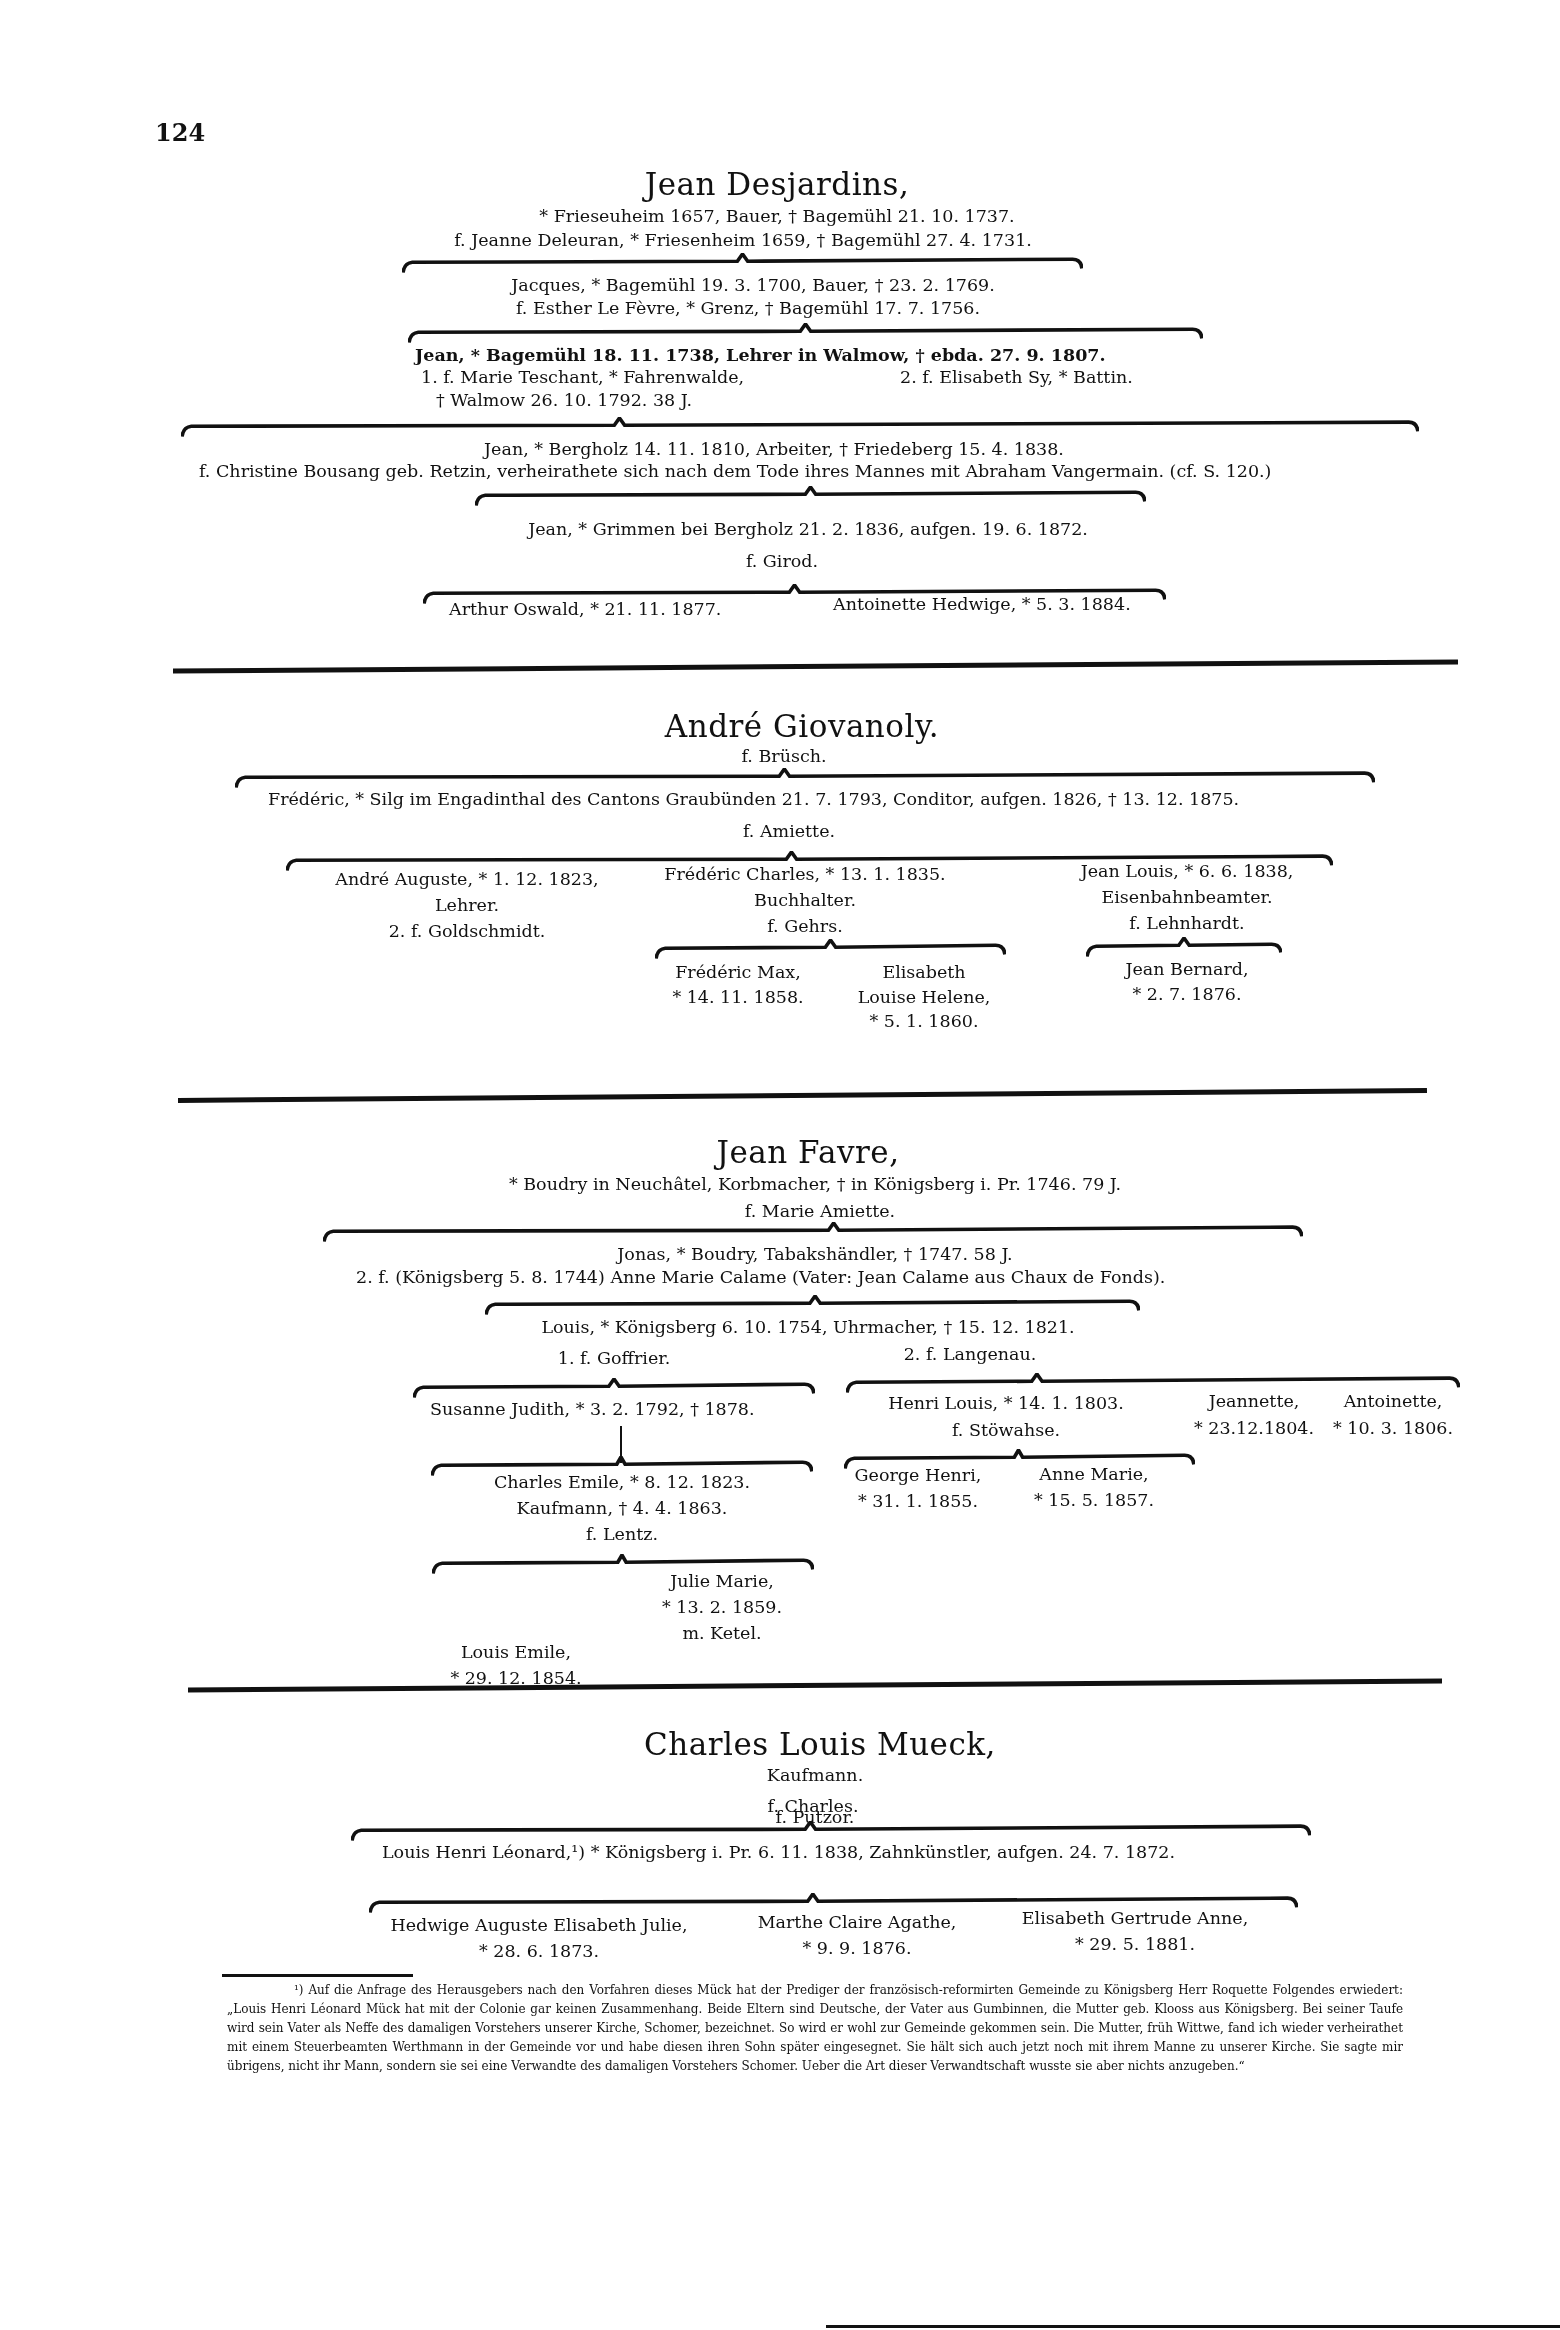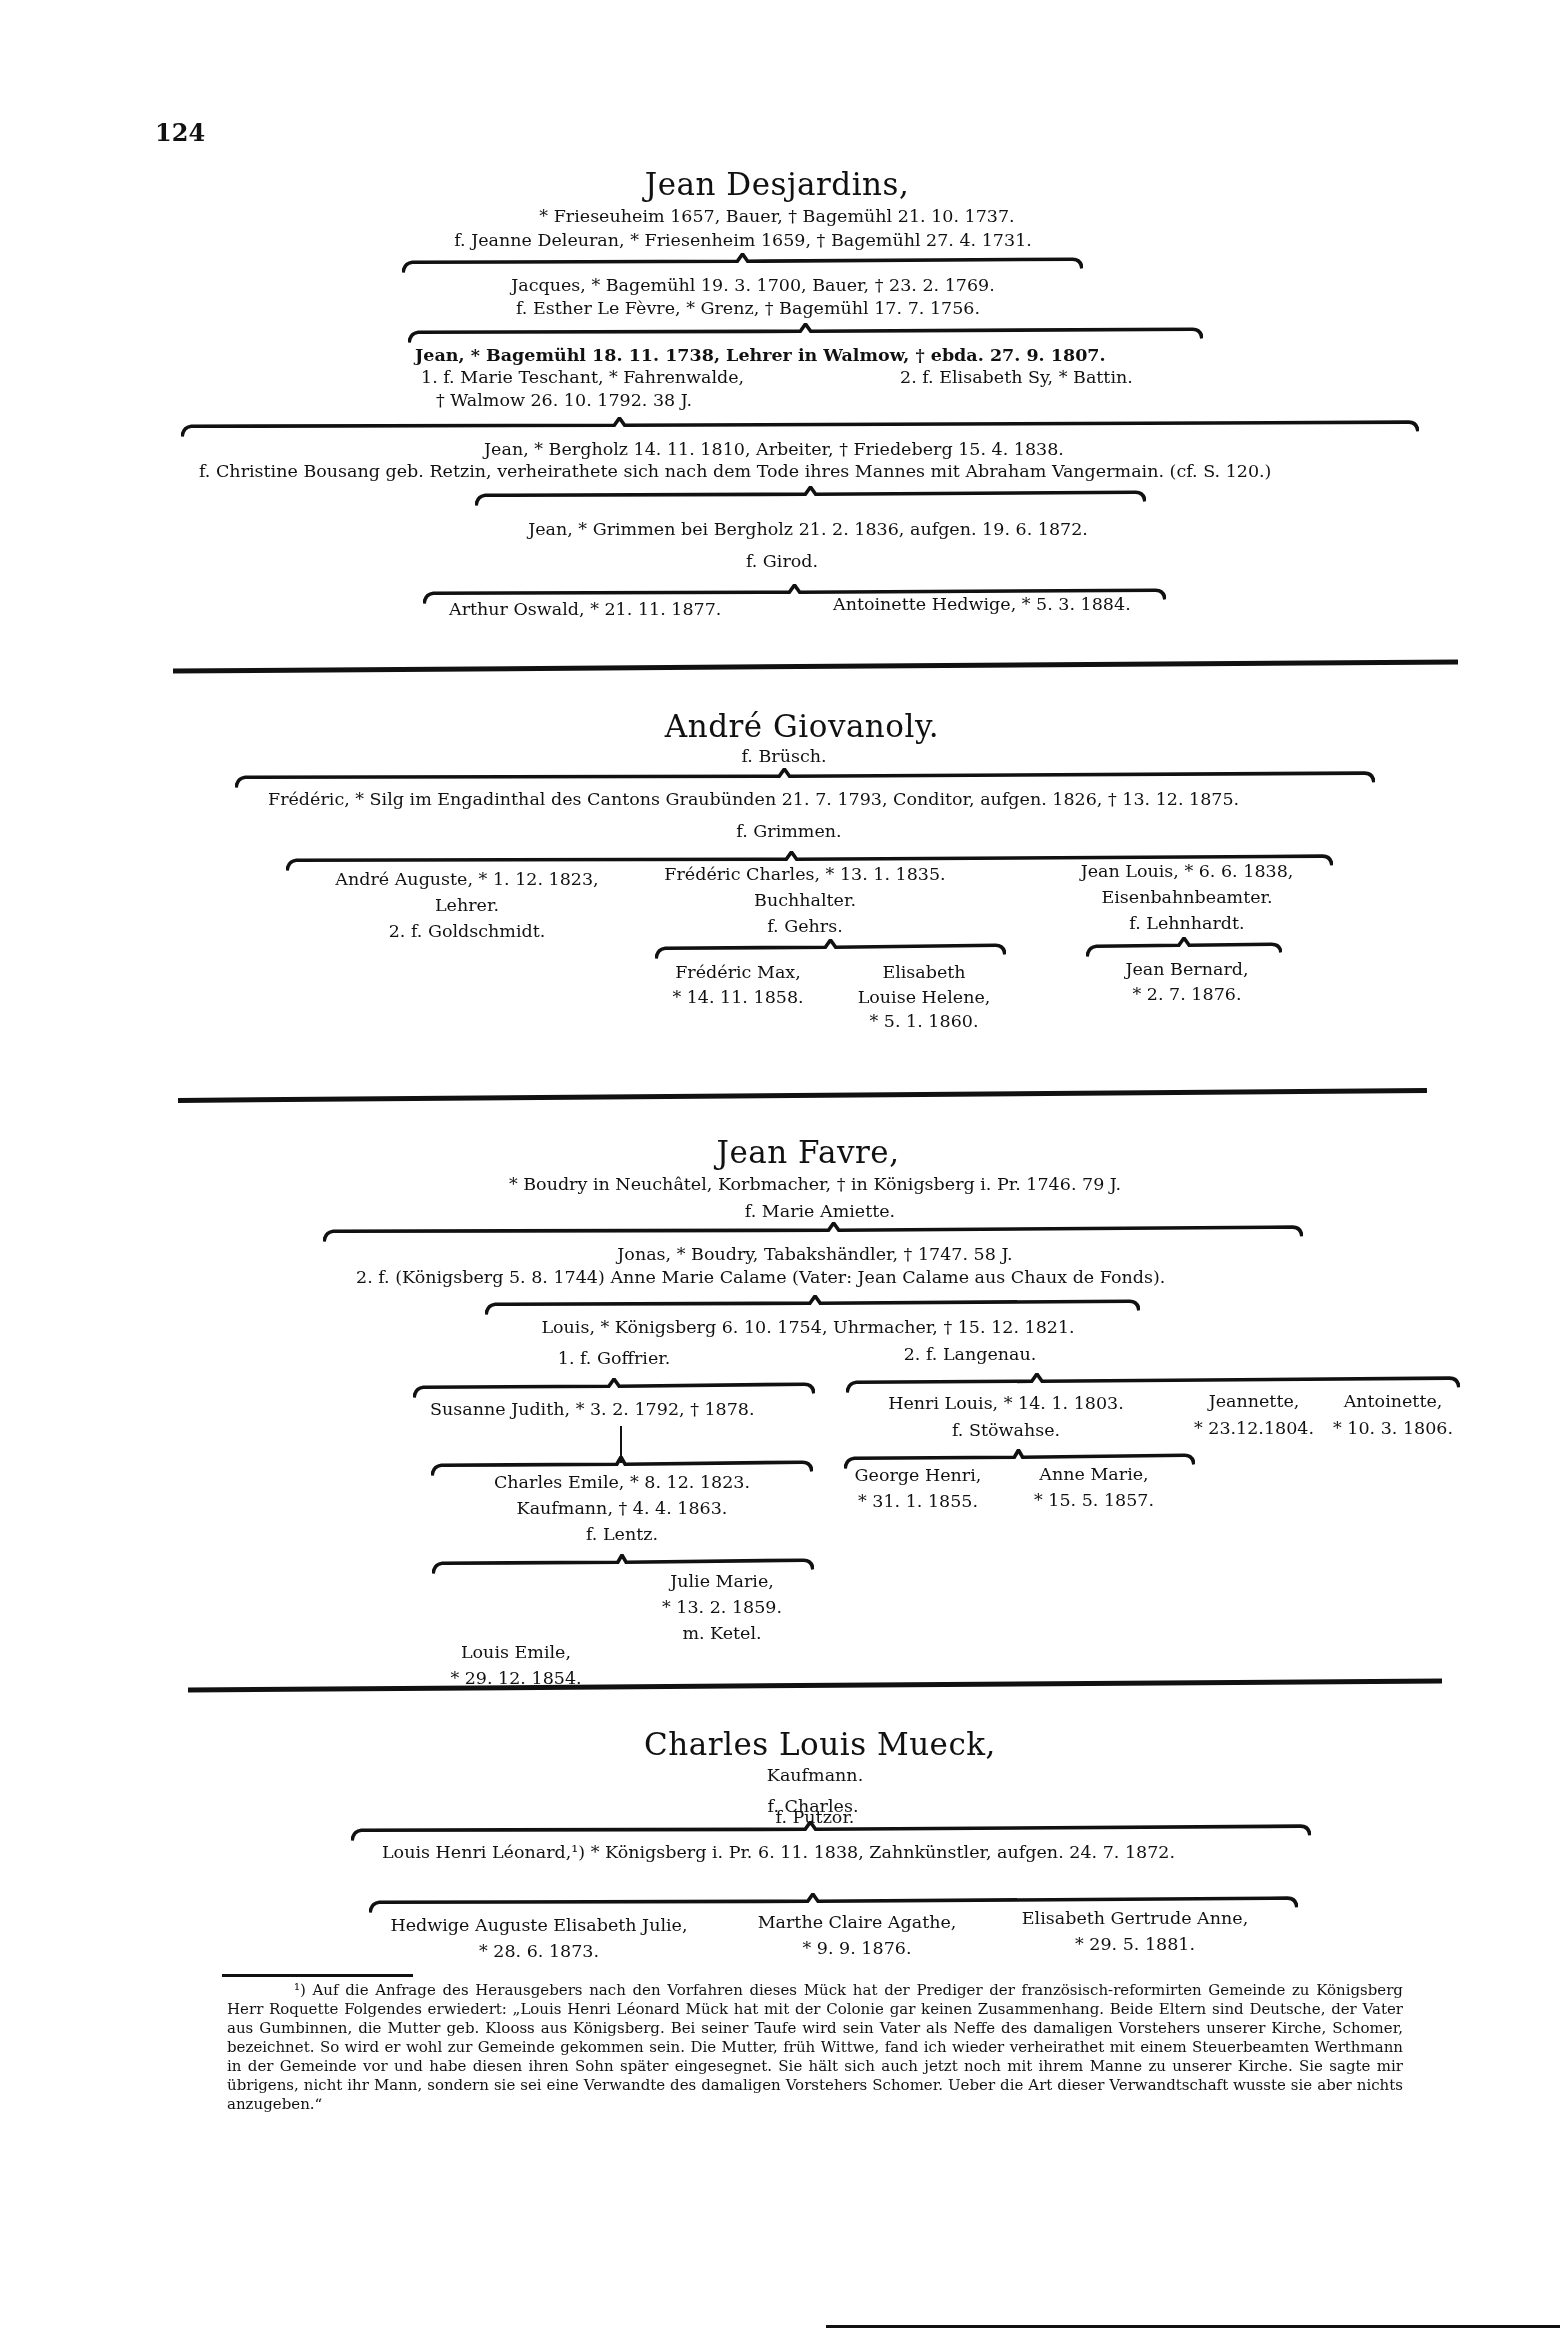--- a/index.html
+++ b/index.html
@@ -6,21 +6,21 @@
   body { width: 1560px; height: 2330px; position: relative; overflow: hidden;
          font-family: "DejaVu Serif", "Liberation Serif", serif; color: #111111; }
   .abs { position: absolute; white-space: nowrap; }
   .c { transform: translateX(-50%); text-align: center; }
   .pagenum { font-family: "DejaVu Serif", serif; font-weight: bold; font-size: 24px; }
   .title { font-size: 31px; letter-spacing: 0.5px; }
   .ln { font-size: 17.5px; line-height: 20.6px; }
   .rule { position: absolute; height: 4.6px; background: #111; }
   .brace { position: absolute; height: 20.6px; }
   .brace svg { width: 100%; height: 100%; display: block; }
-  .fn { position: absolute; left: 227px; width: 1176px; font-size: 15px; line-height: 19px;
+  .fn { position: absolute; left: 227px; width: 1176px; font-size: 12px; line-height: 19px;
         text-align: justify; white-space: normal; }
   .fnrule { position: absolute; left: 222px; width: 191px; height: 2.6px; background: #111; }
   .vline { position: absolute; width: 1.5px; background: #111; }
   .col { position: absolute; text-align: center; white-space: nowrap; transform: translateX(-50%); }
 </style>
 </head>
 <body>
 
 <div class="abs pagenum" style="left:155px; top:118px;">124</div>
 
@@ -77,21 +77,21 @@
 <section>
   <div class="abs c title" style="left:802px; top:708px;">André Giovanoly.</div>
   <div class="abs c ln" style="left:784px; top:746px;">f. Brüsch.</div>
 
   <div class="brace" style="left:235px; top:768px; width:1140px;">
     <svg viewBox="0 0 2210 40" preserveAspectRatio="none">
         <path d="M2 38 Q4 20 20 18 L1055 16 L1065 2 L1075 16 L2190 10 Q2206 10 2208 28" fill="none" stroke="#111" stroke-width="7"></path>
       </svg>
   </div>
   <div class="abs ln" style="left:268px; top:789px;">Frédéric, * Silg im Engadinthal des Cantons Graubünden 21. 7. 1793, Conditor, aufgen. 1826, † 13. 12. 1875.</div>
-  <div class="abs c ln" style="left:789px; top:821px;">f. Grimmen.</div>
+  <div class="abs c ln" style="left:789px; top:821px;">f. Amiette.</div>
 
   <div class="brace" style="left:286px; top:851px; width:1047px;">
     <svg viewBox="0 0 2030 40" preserveAspectRatio="none">
         <path d="M2 38 Q4 20 20 18 L970 16 L980 2 L990 16 L2010 10 Q2026 10 2028 28" fill="none" stroke="#111" stroke-width="7"></path>
       </svg>
   </div>
   <div class="col ln" style="left:467px; top:869px;">
     <div>André Auguste, * 1. 12. 1823,</div>
     <div style="margin-top:5.2px">Lehrer.</div>
     <div style="margin-top:5.2px">2. f. Goldschmidt.</div>

